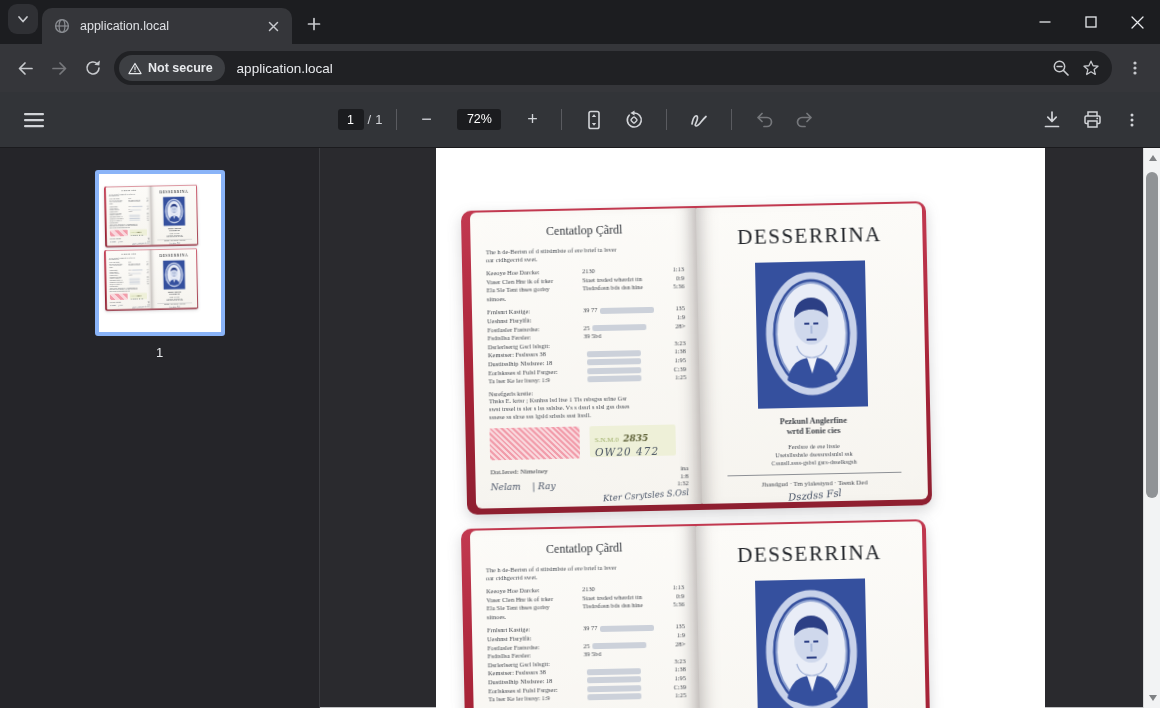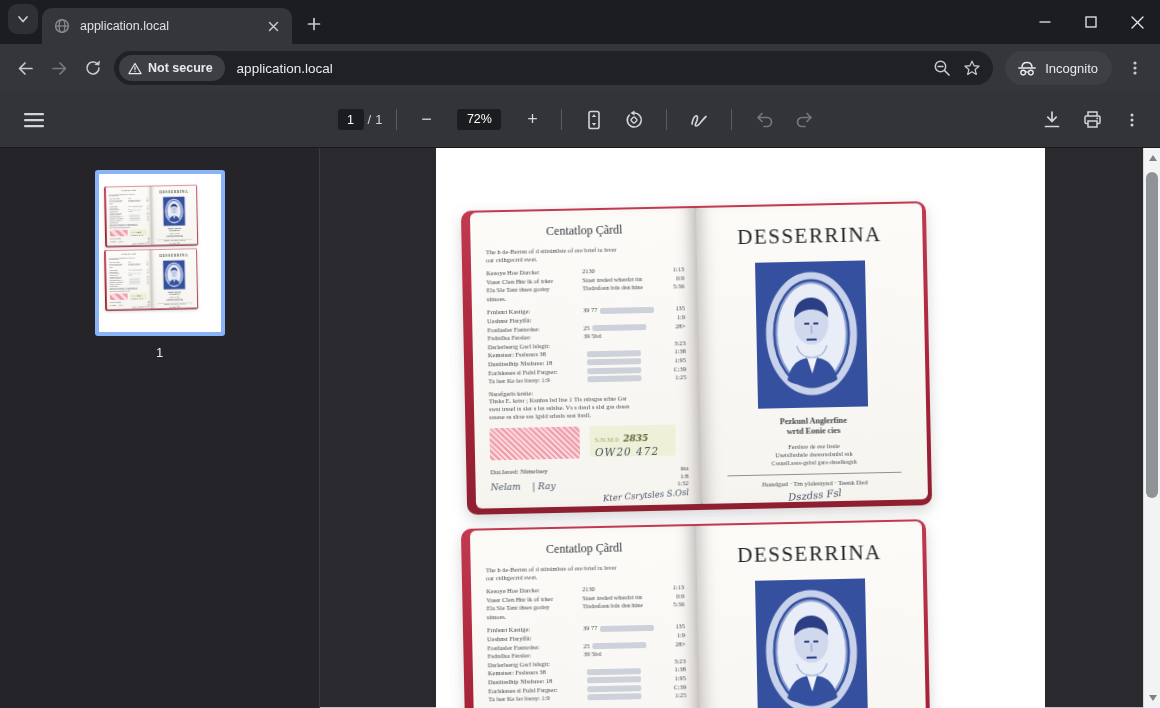--- a/index.html
+++ b/index.html
@@ -194,30 +194,20 @@
         <line x1="11.5" y1="11.5" x2="16" y2="16" stroke="#c7c9cd" stroke-width="1.7" stroke-linecap="round"></line>
         <line x1="5" y1="7.5" x2="10" y2="7.5" stroke="#c7c9cd" stroke-width="1.4" stroke-linecap="round"></line>
       </svg>
     </div>
     <div class="omni-icon">
       <svg width="18" height="18" viewBox="0 0 20 20">
         <polygon points="10,2.4 12.3,7.5 17.8,8 13.5,11.7 14.8,17.2 10,14.2 5.2,17.2 6.5,11.7 2.2,8 7.7,7.5" fill="none" stroke="#c7c9cd" stroke-width="1.4" stroke-linejoin="round"></polygon>
       </svg>
     </div>
   </div>
-  <div class="incog-chip">
-    <svg width="20" height="17" viewBox="0 0 22 18">
-      <path d="M2 8.5 H20" stroke="#e8eaed" stroke-width="1.6" stroke-linecap="round"></path>
-      <path d="M5.5 8 C5.5 4 7 2.5 11 2.5 C15 2.5 16.5 4 16.5 8" fill="none" stroke="#e8eaed" stroke-width="1.6"></path>
-      <circle cx="6.8" cy="13.5" r="2.6" fill="none" stroke="#e8eaed" stroke-width="1.5"></circle>
-      <circle cx="15.2" cy="13.5" r="2.6" fill="none" stroke="#e8eaed" stroke-width="1.5"></circle>
-      <path d="M9.4 13.2 C10.4 12.5 11.6 12.5 12.6 13.2" fill="none" stroke="#e8eaed" stroke-width="1.4"></path>
-    </svg>
-    <span>Incognito</span>
-  </div>
   <div class="nav-icon">
     <svg width="16" height="16" viewBox="0 0 16 16">
       <circle cx="8" cy="3" r="1.6" fill="#c7c9cd"></circle>
         <circle cx="8" cy="8" r="1.6" fill="#c7c9cd"></circle>
         <circle cx="8" cy="13" r="1.6" fill="#c7c9cd"></circle>
     </svg>
   </div>
 </div>
 
 <div class="pdfbar">

